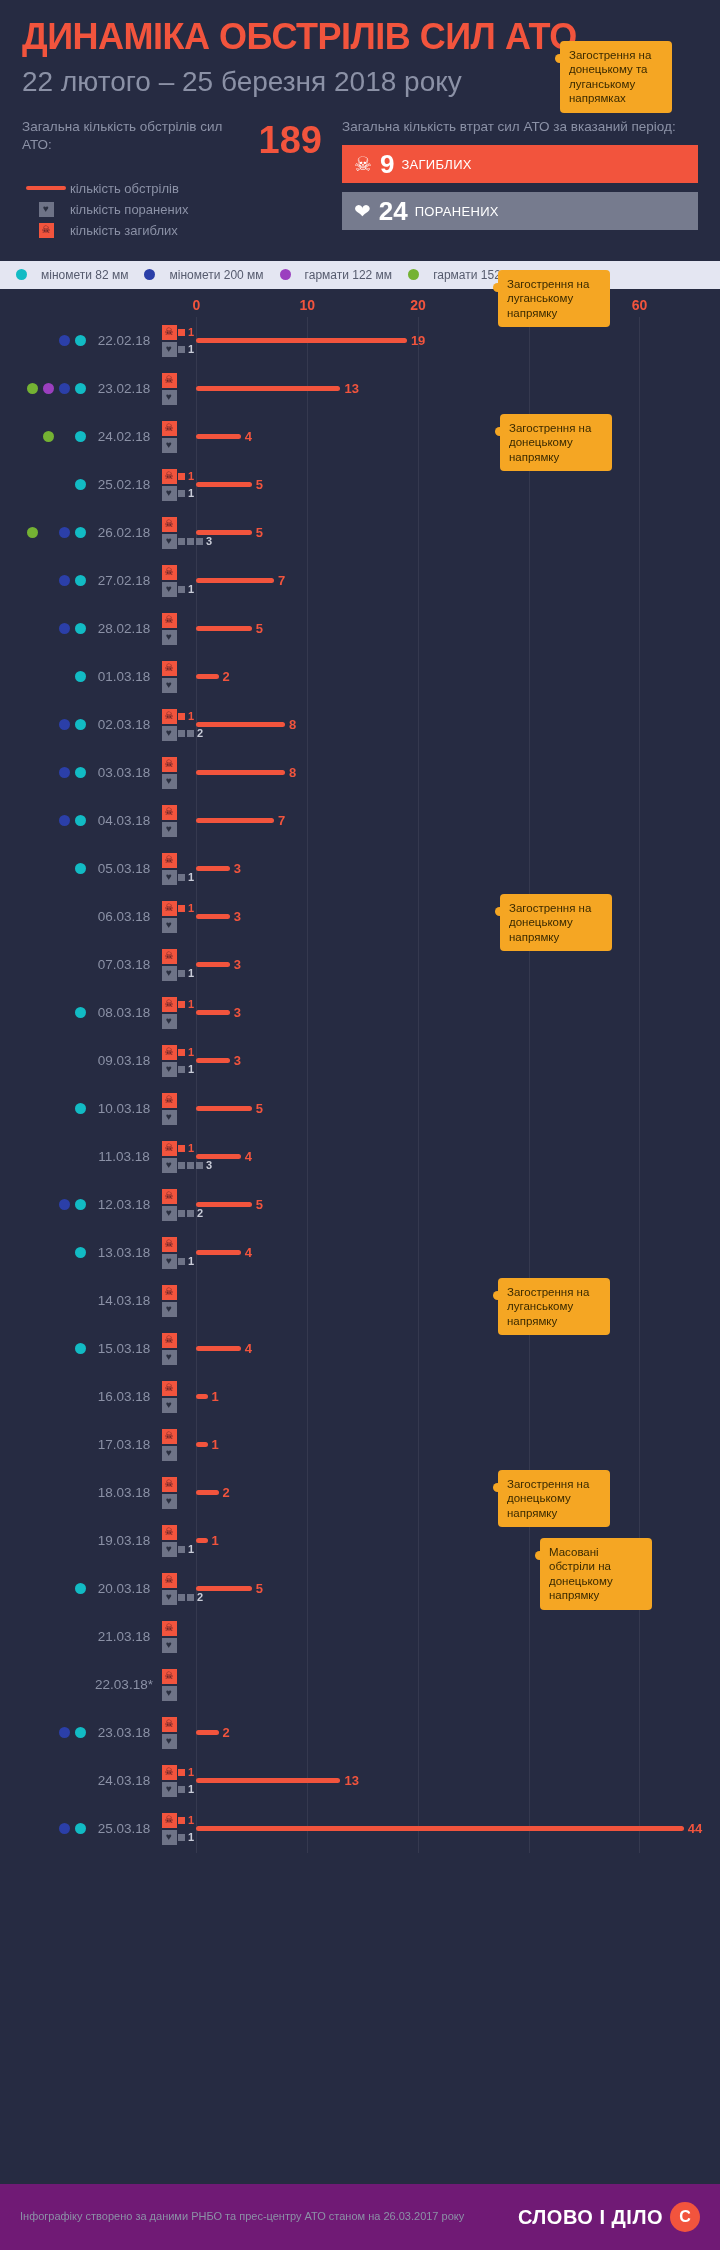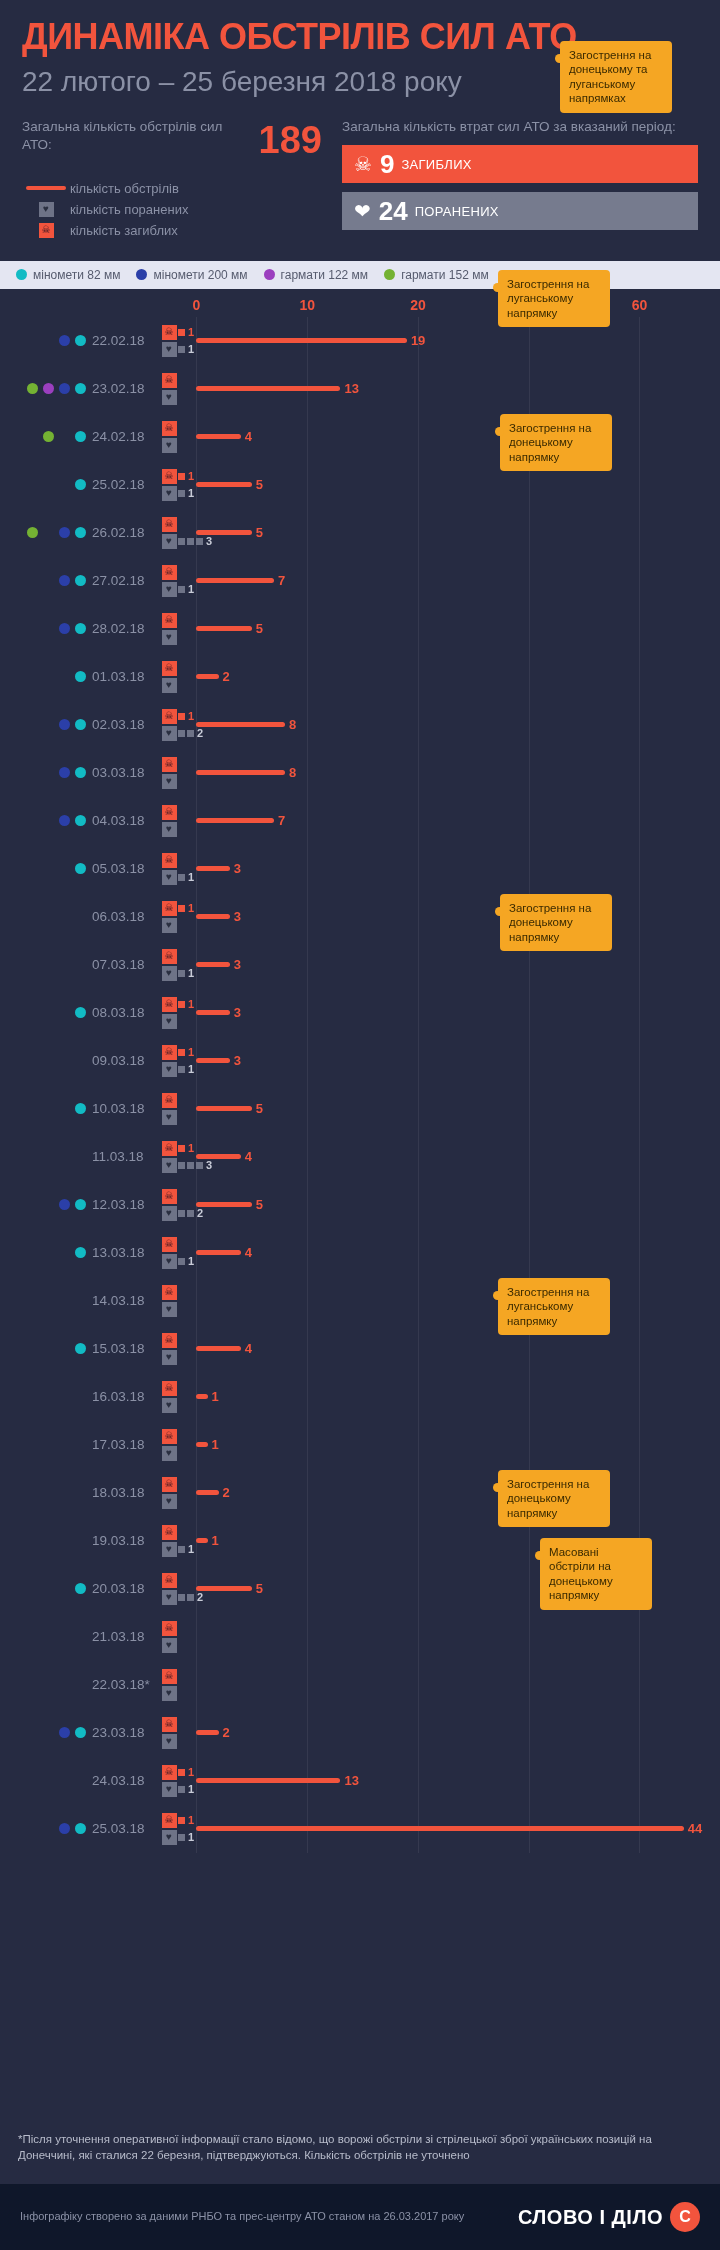--- a/index.html
+++ b/index.html
@@ -94,21 +94,21 @@
   
   .cal-band {
     margin-top: 18px;
     background: #E4E6F2;
     height: 28px;
     display: flex;
     align-items: center;
     padding-left: 16px;
     gap: 16px;
   }
-  .cal-item { display: flex; align-items: center; gap: 6px; }
+  .cal-item { display: flex; align-items: center; gap: 14px; }
   .cal-dot { width: 11px; height: 11px; border-radius: 50%; flex: none; }
   .cal-text { color: #565B6E; font-size: 12px; white-space: nowrap; }
 
   
   .chart { position: relative; padding-top: 6px; }
   .axis {
     position: relative;
     height: 22px;
     margin-left: 186px;
     margin-right: 10px;
@@ -143,21 +143,21 @@
   .r-dots {
     width: 92px; flex: none;
     display: flex; justify-content: flex-end; align-items: center;
     gap: 5px; padding-right: 6px;
   }
   .rd { width: 11px; height: 11px; border-radius: 50%; }
   .rd.ph { background: transparent; }
   .r-date {
     width: 68px; flex: none;
     color: #8B91A6; font-size: 13.5px;
-    text-align: left; padding-right: 4px;
+    text-align: center; padding-right: 4px;
     white-space: nowrap;
   }
   .r-casual {
     width: 18px; flex: none;
     display: flex; flex-direction: column; gap: 2px;
     align-items: center;
   }
   .r-counts {
     position: absolute;
     left: 178px;
@@ -218,21 +218,21 @@
     left: 18px; right: 18px;
     bottom: 86px;
     color: #B8BCCB;
     font-size: 11.5px;
     line-height: 1.45;
   }
   .footer {
     position: absolute;
     left: 0; right: 0; bottom: 0;
     height: 66px;
-    background: #0f172a;
+    background: #701a75;
     display: flex;
     align-items: center;
     justify-content: space-between;
     padding: 0 20px;
   }
   .footer-txt { color: #8B91A6; font-size: 11px; line-height: 1.45; }
   .logo { display: flex; align-items: center; gap: 7px; }
   .logo-txt { color: #fff; font-size: 20px; font-weight: bold; letter-spacing: 0.5px; }
   .logo-mark {
     width: 30px; height: 30px; border-radius: 50%;
@@ -994,21 +994,20 @@
           </div>
           <div class="barwrap">
             <div style="width: 10.48px; flex: 0 0 auto;"></div>
             <div class="bar" style="width: 487.32px;"></div>
             <span class="bar-val">44</span>
           </div>
         </div>
       </div>
   </div>
 
-  <div class="footnote">*Після уточнення оперативної інформації стало відомо, що ворожі обстріли зі стрілецької зброї українських позицій на Донеччині, які сталися 22 березня, підтверджуються. Кількість обстрілів не уточнено</div>
 
   <div class="footer">
     <div class="footer-txt">Інфографіку створено за даними РНБО та прес-центру АТО станом на 26.03.2017 року</div>
     <div class="logo">
       <div class="logo-txt">СЛОВО І ДІЛО</div>
       <div class="logo-mark">С</div>
     </div>
   </div>
 
 <div class="callout" style="left: 560px; top: 41px;">Загострення на донецькому та луганському напрямках</div>

